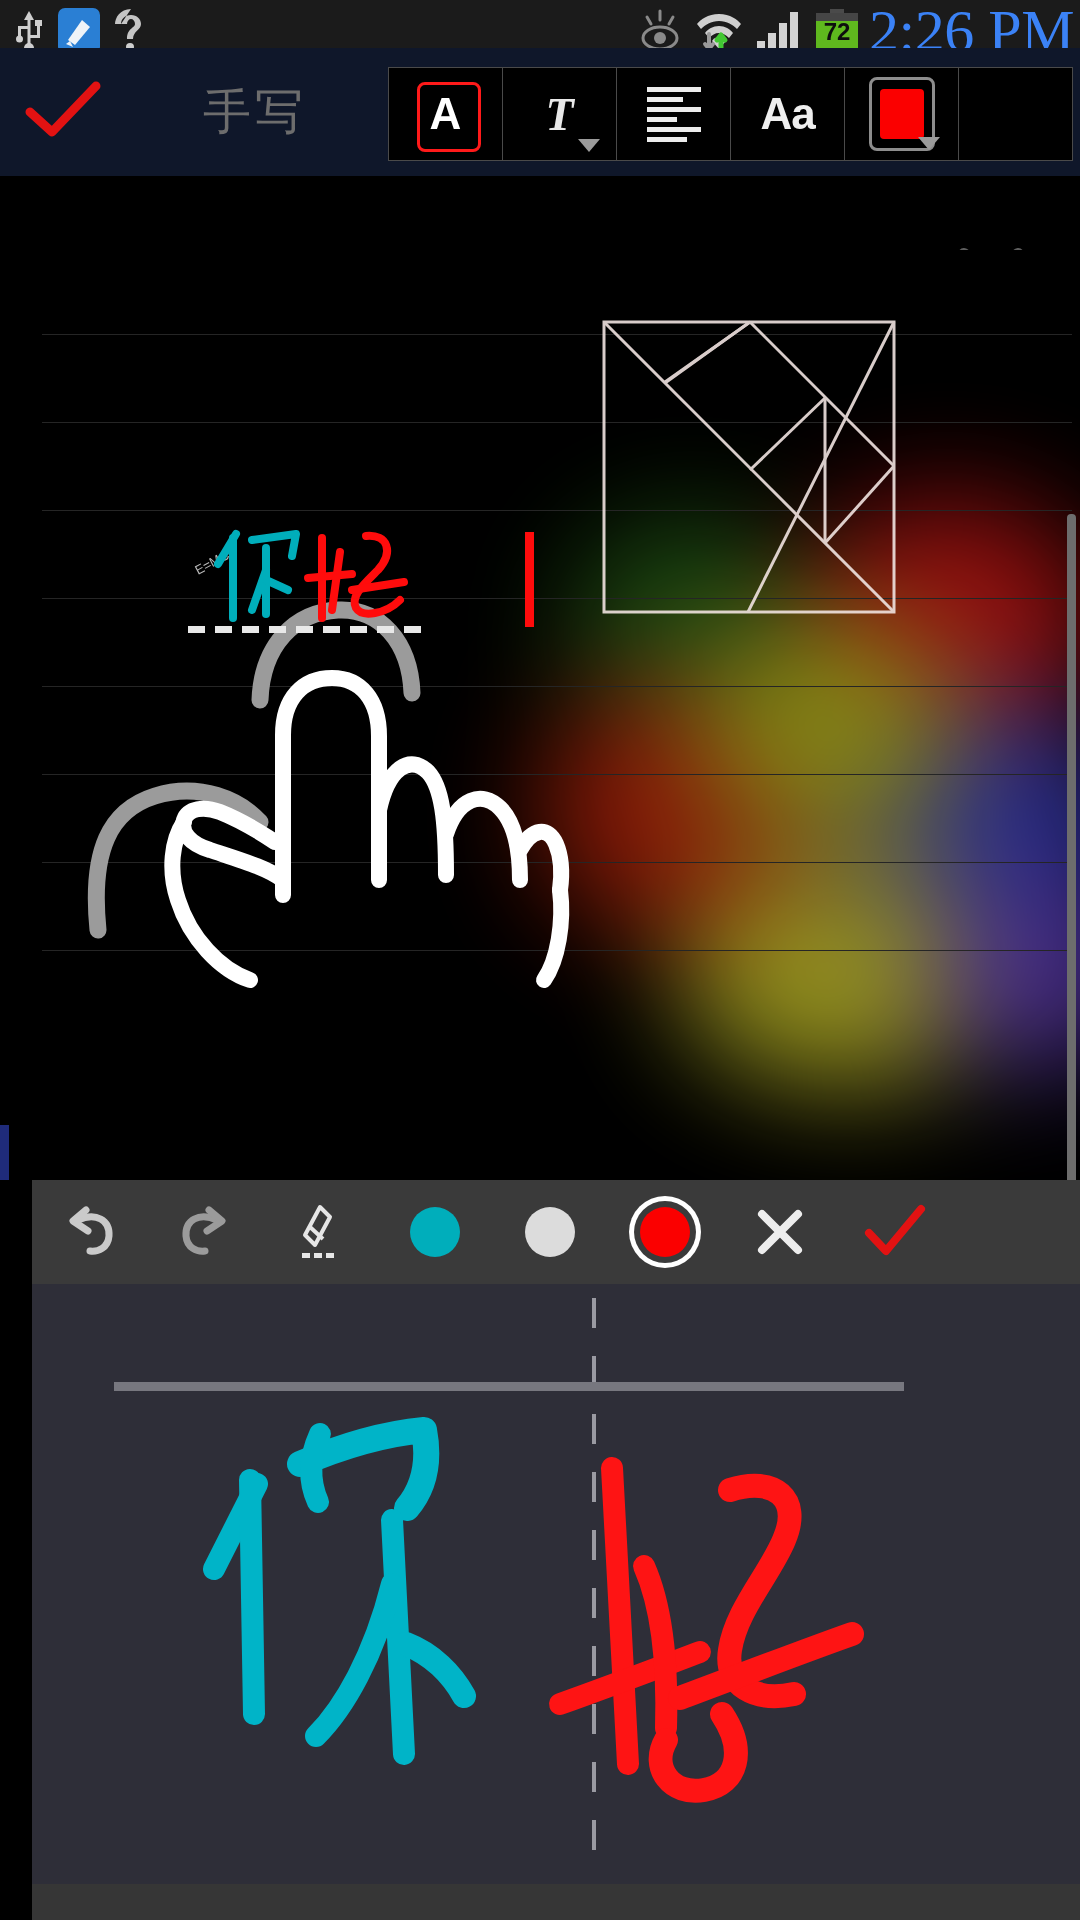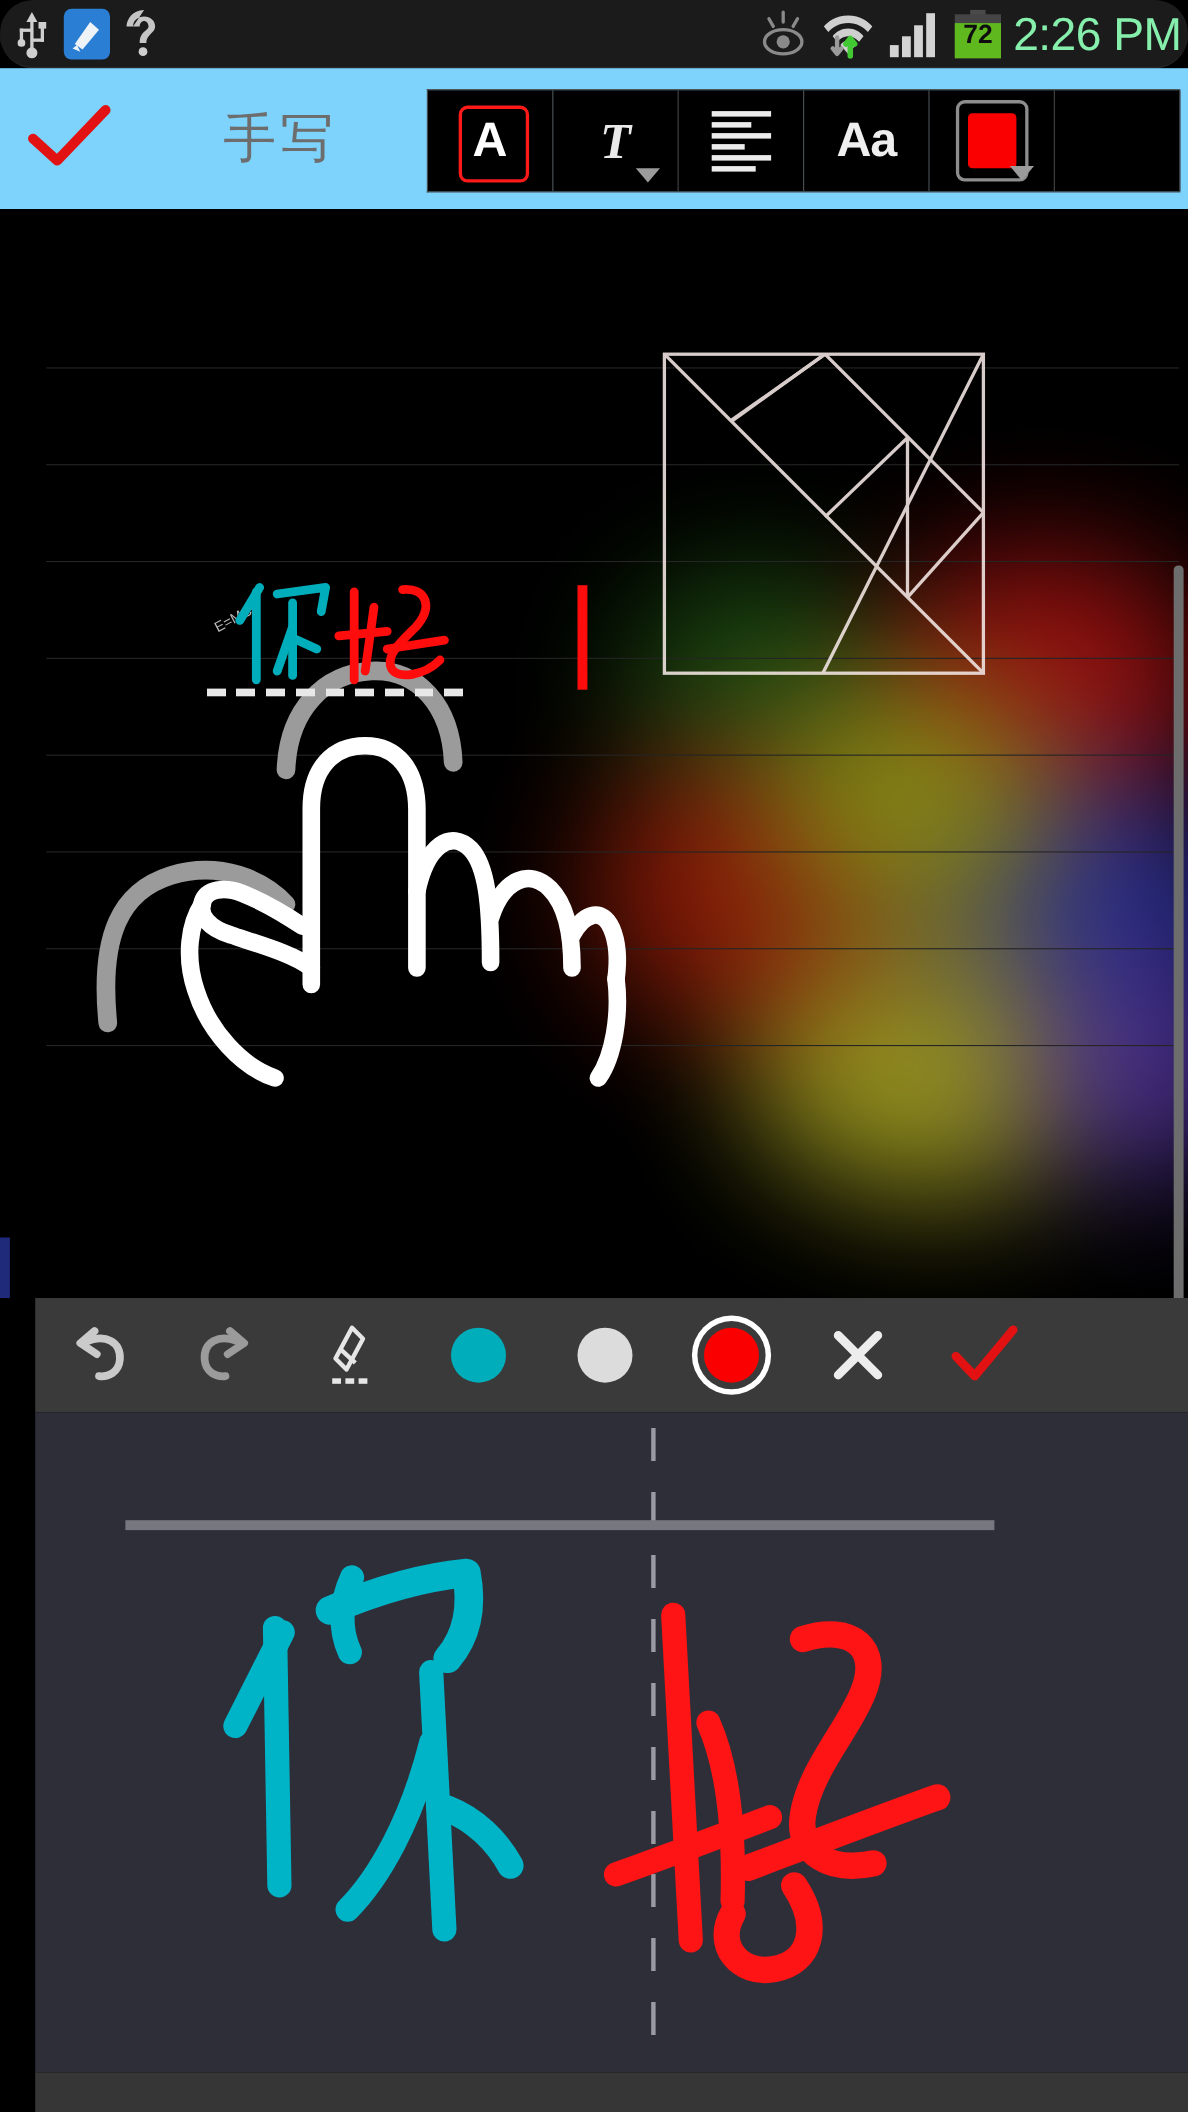--- a/index.html
+++ b/index.html
@@ -9,38 +9,37 @@
     font-family:"Liberation Sans", sans-serif;
     overflow:hidden;
   }
   #screen { position:relative; width:1080px; height:1920px; background:#000; }
 
   
   .statusbar {
     position:absolute; left:0; top:0; width:1080px; height:62px;
     background:#1b1b1b;
     border-bottom:1px solid #2a2a2a;
-    border-radius:30px;
   }
   .sb-left { position:absolute; left:14px; top:0; height:62px; display:flex; align-items:center; gap:14px; }
   .sb-right { position:absolute; right:6px; top:0; height:62px; display:flex; align-items:center; gap:13px; }
   .sb-icon { display:block; }
   .sb-clock {
-    color:#86efac; font-size:42px; letter-spacing:-0.5px;
-    font-family:Liberation Sans, sans-serif; line-height:62px;
+    color:#3b82f6; font-size:60px; letter-spacing:-0.5px;
+    font-family:Liberation Serif, serif; line-height:62px;
     margin-left:-2px; white-space:nowrap;
   }
   .batt-wrap { position:relative; width:42px; height:44px; }
   .batt-num {
     position:absolute; left:0; top:11px; width:42px; text-align:center;
     font-size:24px; font-weight:bold; color:#0e0e0e; line-height:24px;
   }
 
   
-  .apptoolbar { position:absolute; left:0; top:62px; width:1080px; height:128px; background:#7dd3fc; }
+  .apptoolbar { position:absolute; left:0; top:48px; width:1080px; height:128px; background:#0f172a; }
   .tb-check {
     position:absolute; left:8px; top:0; width:110px; height:128px;
     display:flex; align-items:center; justify-content:center;
   }
   .tb-title {
     position:absolute; left:130px; top:0; width:250px; height:128px;
     display:flex; align-items:center; justify-content:center;
     color:#6d6d6d; font-size:48px; letter-spacing:4px;
     font-family:"DejaVu Sans", sans-serif;
   }

